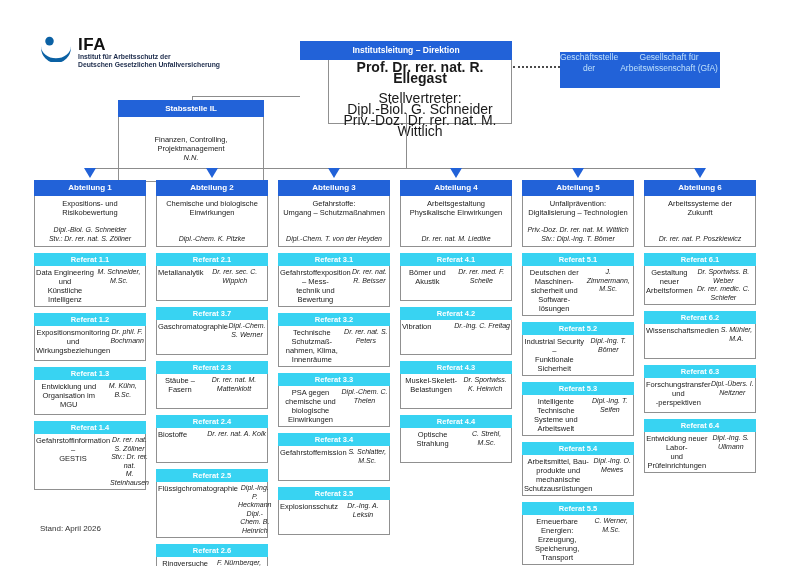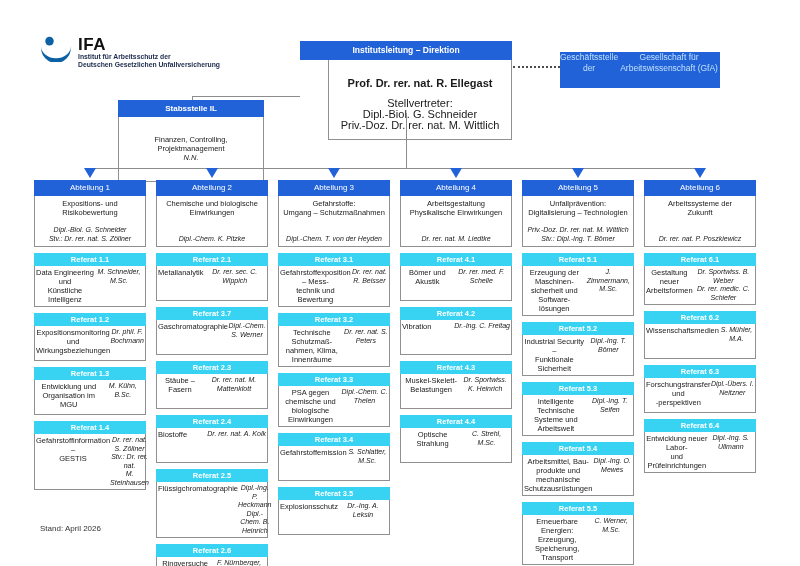--- a/index.html
+++ b/index.html
@@ -12,21 +12,21 @@
   .logo-brand{font-size:17px;font-weight:bold;color:#111;line-height:17px;letter-spacing:.5px;}
   .logo-sub{font-size:6.8px;font-weight:bold;color:#1b2a4a;line-height:8.2px;}
 
   
   .hdr{background:#2262d8;color:#fff;font-weight:bold;text-align:center;}
   .box-body{background:#fff;border:1px solid #909090;border-top:none;text-align:center;}
 
   
   .direktion{position:absolute;left:300px;top:41px;width:212px;}
   .direktion .hdr{height:17px;line-height:17px;font-size:8.5px;border:1px solid #2262d8;}
-  .direktion .box-body{font-size:11px;line-height:11px;padding:18px 2px 4px 2px;height:57px;margin-left:28px;}
+  .direktion .box-body{font-size:14px;line-height:11px;padding:2px 2px 4px 2px;height:57px;margin-left:28px;}
   .dir-head{font-weight:bold;margin-bottom:9px;}
 
   
   .gfa{position:absolute;left:560px;top:52px;width:160px;height:36px;background:#2262d8;
        color:#bfe0fb;font-size:8.5px;line-height:11px;text-align:center;
        display:flex;flex-direction:row;justify-content:center;}
 
   
   .stab{position:absolute;left:118px;top:100px;width:146px;}
   .stab .hdr{height:15px;line-height:15px;font-size:8px;border:1px solid #2262d8;}
@@ -34,21 +34,21 @@
   .nn{font-style:italic;font-size:7.5px;}
 
   
   .line{position:absolute;background:#8c8c8c;}
   .dotted{position:absolute;border-top:2px dotted #4a4a4a;height:0;}
   .down-arrow{position:absolute;width:0;height:0;border-left:6px solid transparent;
               border-right:6px solid transparent;border-top:10px solid #2262d8;}
 
   
   .col{position:absolute;top:180px;width:112px;}
-  .col-hdr{height:16px;line-height:16px;font-size:8px;font-weight:normal;text-align:center;
+  .col-hdr{height:16px;line-height:16px;font-size:8px;font-weight:bold;text-align:center;
            background:#2262d8;color:#fff;}
   .dept-body{height:44px;border:1px solid #909090;border-top:none;background:#fff;
              display:flex;flex-direction:column;justify-content:space-between;
              padding:3px 1px;text-align:center;}
   .nm{font-size:7.5px;line-height:9px;}
   .ld{font-size:7px;line-height:8.5px;font-style:italic;}
 
   .referat{margin-top:6px;position:relative;}
   .ref-hdr{height:13px;line-height:13px;font-size:7.5px;font-weight:bold;text-align:center;
            background:#38d3f2;color:#fff;position:relative;}
@@ -390,21 +390,21 @@
           </div>
           <div>
             <div class="ld">Priv.-Doz. Dr. rer. nat. M. Wittlich</div>
             <div class="ld">Stv.: Dipl.-Ing. T. Bömer</div>
           </div>
         </div>
         <div class="referat">
           <div class="ref-hdr">Referat 5.1</div>
           <div class="ref-body">
             <div>
-              <div class="nm">Erzeugung der Maschinen-</div>
+              <div class="nm">Deutschen der Maschinen-</div>
               <div class="nm">sicherheit und Software-</div>
               <div class="nm">lösungen</div>
             </div>
             <div>
               <div class="ld">J. Zimmermann, M.Sc.</div>
             </div>
           </div>
         </div>
         <div class="referat">
           <div class="ref-hdr">Referat 5.2</div>

